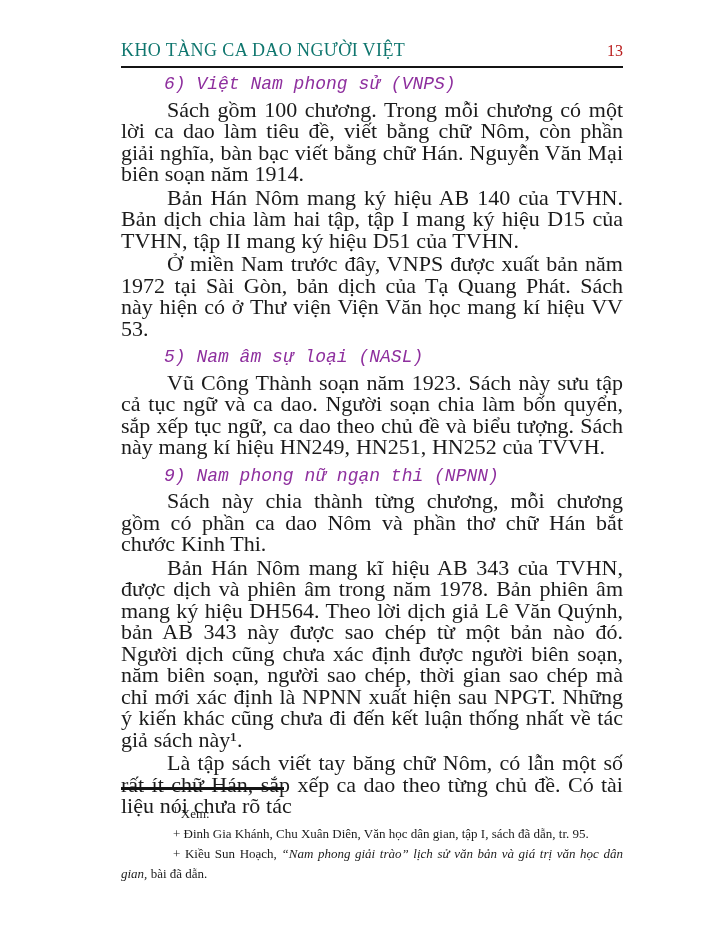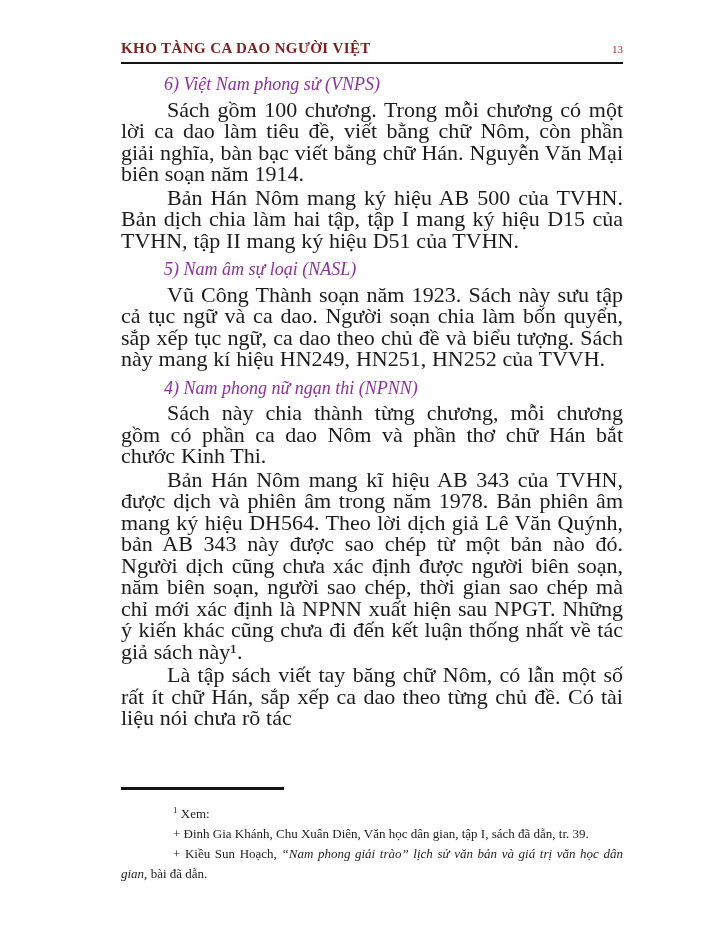--- a/index.html
+++ b/index.html
@@ -12,35 +12,36 @@
     overflow:hidden;
   }
   
   .header {
     position:absolute; left:121px; top:40px; width:502px;
     display:flex; justify-content:space-between; align-items:baseline;
     border-bottom:2px solid #141414;
     padding-bottom:5px;
   }
   .header .title {
-    font-size:15px; letter-spacing:0.4px;
-    color:#7f1d1d; font-weight:bold;
+    font-size:18px; letter-spacing:0.4px;
+    color:#0f766e; font-weight:normal;
   }
   .header .pagenum {
-    font-size:11px; color:#b91c1c;
+    font-size:16px; color:#b91c1c;
   }
   
   .content {
     position:absolute; left:121px; top:66px; width:502px;
   }
   .section-heading {
     font-size:18px; font-style:italic; font-weight:normal;
     color:#8e2f9e;
     margin:8px 0 3px 0; padding-left:43px;
     line-height:21.5px;
+    font-family:Liberation Mono, monospace;
   }
   .para {
     font-size:22px; line-height:21.5px;
     text-align:justify; text-indent:46px;
     margin:0 0 2px 0;
     word-spacing:0.3px;
   }
   
   .footnotes {
     position:absolute; left:121px; top:787px; width:502px;
@@ -62,33 +63,34 @@
 
   <div class="header">
     <span class="title">KHO TÀNG CA DAO NGƯỜI VIỆT</span>
     <span class="pagenum">13</span>
   </div>
 
   <div class="content">
 
     <h2 class="section-heading">6) Việt Nam phong sử (VNPS)</h2>
     <p class="para">Sách gồm 100 chương. Trong mỗi chương có một lời ca dao làm tiêu đề, viết bằng chữ Nôm, còn phần giải nghĩa, bàn bạc viết bằng chữ Hán. Nguyễn Văn Mại biên soạn năm 1914.</p>
-    <p class="para">Bản Hán Nôm mang ký hiệu AB 500 của TVHN. Bản dịch chia làm hai tập, tập I mang ký hiệu D15 của TVHN, tập II mang ký hiệu D51 của TVHN.</p>
+    <p class="para">Bản Hán Nôm mang ký hiệu AB 140 của TVHN. Bản dịch chia làm hai tập, tập I mang ký hiệu D15 của TVHN, tập II mang ký hiệu D51 của TVHN.</p>
+    <p class="para">Ở miền Nam trước đây, VNPS được xuất bản năm 1972 tại Sài Gòn, bản dịch của Tạ Quang Phát. Sách này hiện có ở Thư viện Viện Văn học mang kí hiệu VV 53.</p>
 
     <h2 class="section-heading">5) Nam âm sự loại (NASL)</h2>
     <p class="para">Vũ Công Thành soạn năm 1923. Sách này sưu tập cả tục ngữ và ca dao. Người soạn chia làm bốn quyển, sắp xếp tục ngữ, ca dao theo chủ đề và biểu tượng. Sách này mang kí hiệu HN249, HN251, HN252 của TVVH.</p>
 
-    <h2 class="section-heading">4) Nam phong nữ ngạn thi (NPNN)</h2>
+    <h2 class="section-heading">9) Nam phong nữ ngạn thi (NPNN)</h2>
     <p class="para">Sách này chia thành từng chương, mỗi chương gồm có phần ca dao Nôm và phần thơ chữ Hán bắt chước Kinh Thi.</p>
     <p class="para">Bản Hán Nôm mang kĩ hiệu AB 343 của TVHN, được dịch và phiên âm trong năm 1978. Bản phiên âm mang ký hiệu DH564. Theo lời dịch giả Lê Văn Quýnh, bản AB 343 này được sao chép từ một bản nào đó. Người dịch cũng chưa xác định được người biên soạn, năm biên soạn, người sao chép, thời gian sao chép mà chỉ mới xác định là NPNN xuất hiện sau NPGT. Những ý kiến khác cũng chưa đi đến kết luận thống nhất về tác giả sách này¹.</p>
 
     <p class="para">Là tập sách viết tay băng chữ Nôm, có lẫn một số rất ít chữ Hán, sắp xếp ca dao theo từng chủ đề. Có tài liệu nói chưa rõ tác</p>
 
   </div>
 
   <div class="footnotes">
     <div class="fn-rule"></div>
     <div class="fn-line"><sup>1</sup> <span>Xem:</span></div>
-    <div class="fn-line">+ Đinh Gia Khánh, Chu Xuân Diên, Văn học dân gian, tập I, sách đã dẫn, tr. 39.</div>
+    <div class="fn-line">+ Đinh Gia Khánh, Chu Xuân Diên, Văn học dân gian, tập I, sách đã dẫn, tr. 95.</div>
     <div class="fn-line"><span>+ Kiều Sun Hoạch, </span><span class="fn-italic">“Nam phong giải trào” lịch sử văn bản và giá trị văn học dân gian,</span><span> bài đã dẫn.</span></div>
   </div>
 
 </div>
 
 </body></html>

